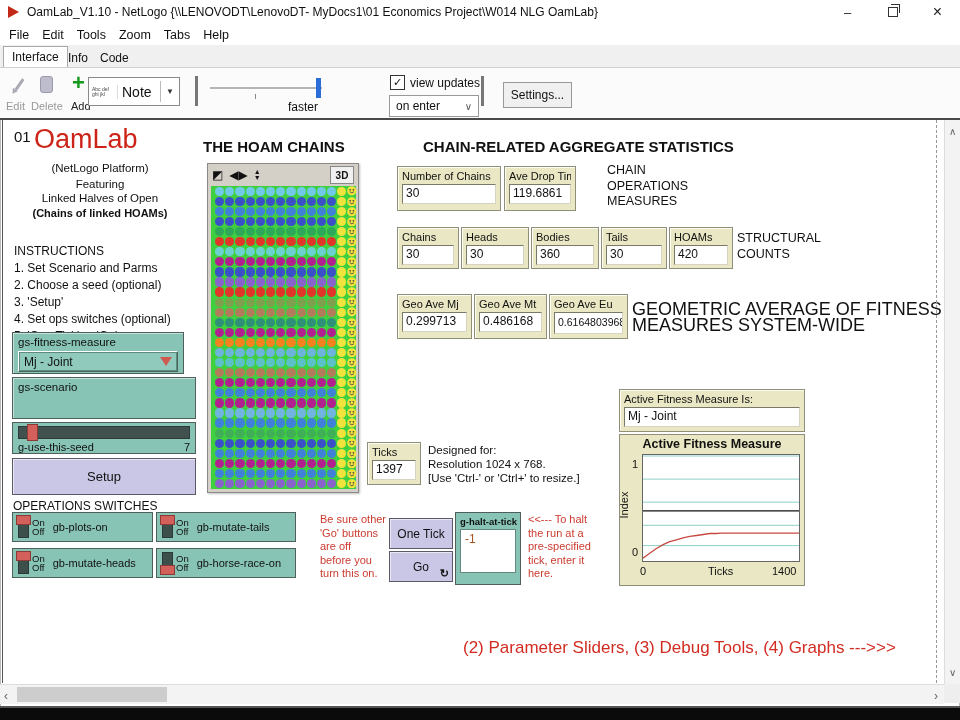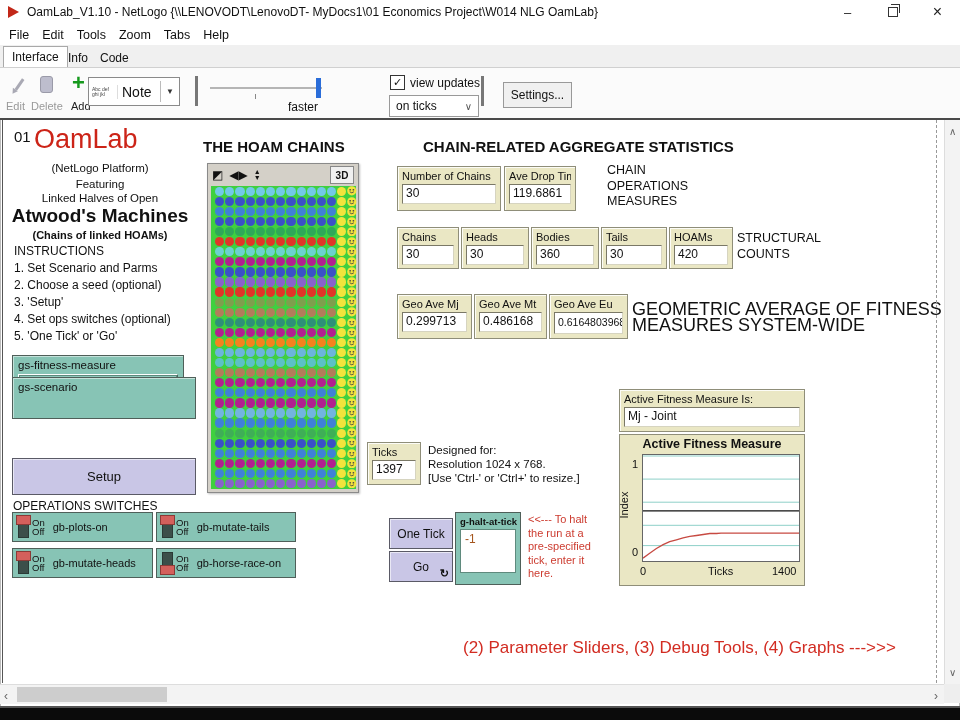--- a/index.html
+++ b/index.html
@@ -128,59 +128,67 @@
     <div class="abs vsep" style="left:195px;top:8px;height:30px;"></div>
     <div class="abs" style="left:210px;top:19px;width:112px;height:2px;background:#b5b5b5;"></div>
     <div class="abs" style="left:255px;top:26px;width:1px;height:5px;background:#888;"></div>
     <div class="abs" style="left:316px;top:10px;width:5px;height:20px;background:#2a6dd9;"></div>
     <div class="abs" style="left:288px;top:32px;font-size:12px;">faster</div>
     <div class="abs" style="left:390px;top:7px;display:flex;align-items:center;gap:5px;">
       <span class="chk">✓</span>
       <span style="font-size:12px;">view updates</span>
     </div>
     <div class="abs select" style="left:389px;top:27px;width:76px;height:20px;">
-      <span>on ticks</span>
+      <span>on enter</span>
       <span style="color:#555;font-size:10px;">∨</span>
     </div>
     <div class="abs vsep" style="left:481px;top:8px;height:30px;"></div>
     <div class="abs pushbtn" style="left:503px;top:14px;width:67px;height:24px;">Settings...</div>
   </div>
 
   <div class="abs" style="left:2px;top:120px;width:1px;height:563px;background:#555;"></div>
 
   <div class="abs" style="left:14px;top:128px;font-size:15px;">01</div>
   <div class="abs" style="left:34px;top:124px;font-size:27px;color:#cc2418;">OamLab</div>
   <div class="abs" style="left:0px;top:160px;width:200px;text-align:center;font-size:11.5px;line-height:16px;">
     <div>(NetLogo Platform)</div>
     <div>Featuring</div>
     <div style="line-height:13px;">Linked Halves of Open</div>
-    <div style="font-size:19px;font-weight:bold;line-height:22px;">Atwood's Machines</div>
     <div style="font-weight:bold;font-size:11px;">(Chains of linked HOAMs)</div>
   </div>
 
   <div class="abs" style="left:14px;top:243px;font-size:12px;line-height:17px;">
     <div>INSTRUCTIONS</div>
     <div>1. Set Scenario and Parms</div>
     <div>2. Choose a seed (optional)</div>
     <div>3. 'Setup'</div>
     <div>4. Set ops switches (optional)</div>
     <div>5. 'One Tick' or 'Go'</div>
   </div>
 
-  <div class="abs chooser" style="left:12px;top:332px;width:172px;height:42px;margin-top:23px;">
+  <div class="abs chooser" style="left:12px;top:332px;width:172px;height:42px;">
     <div class="cl">gs-fitness-measure</div>
     <div class="cv">
         <span>Mj - Joint</span>
         <span class="tri-down"></span>
       </div>
   </div>
   <div class="abs chooser" style="left:12px;top:377px;width:184px;height:42px;">
     <div class="cl">gs-scenario</div>
   </div>
 
+  <div class="abs sliderw" style="left:12px;top:422px;width:184px;height:32px;">
+    <div class="str">
+        <div class="sknob" style="left:8px;"></div>
+      </div>
+    <div class="srow">
+        <span>g-use-this-seed</span>
+        <span>7</span>
+      </div>
+  </div>
 
   <div class="abs nl-btn" style="left:12px;top:458px;width:184px;height:37px;">Setup</div>
 
   <div class="abs" style="left:13px;top:499px;font-size:12px;">OPERATIONS SWITCHES</div>
   <div class="abs switch" style="left:12px;top:512px;width:141px;height:30px;">
     <div class="sw-slot">
         <div class="sw-knob"></div>
       </div>
     <div class="sw-onoff">
         <span>On</span>
@@ -925,20 +933,27 @@
   <div class="abs monitor" style="left:367px;top:442px;width:54px;height:43px;">
     <div class="ml">Ticks</div>
     <div class="mv">1397</div>
   </div>
   <div class="abs" style="left:428px;top:443px;font-size:11.5px;line-height:14px;">
     <div>Designed for:</div>
       <div>Resolution 1024 x 768.</div>
       <div>[Use 'Ctrl-' or 'Ctrl+' to resize.]</div>
   </div>
 
+  <div class="abs redtext" style="left:320px;top:513px;">
+    <div>Be sure other</div>
+      <div>'Go' buttons</div>
+      <div>are off</div>
+      <div>before you</div>
+      <div>turn this on.</div>
+  </div>
   <div class="abs nl-btn" style="left:389px;top:518px;width:64px;height:31px;font-size:12px;">One Tick</div>
   <div class="abs nl-btn" style="left:389px;top:551px;width:64px;height:31px;font-size:12px;">
     <span>Go</span>
     <span style="position:absolute;right:3px;bottom:1px;font-size:11px;font-weight:bold;">↻</span>
   </div>
   <div class="abs halt" style="left:455px;top:512px;width:66px;height:73px;">
     <div style="font-size:9.5px;font-weight:bold;white-space:nowrap;">g-halt-at-tick</div>
     <div class="halt-field">-1</div>
   </div>
   <div class="abs redtext" style="left:528px;top:513px;">

